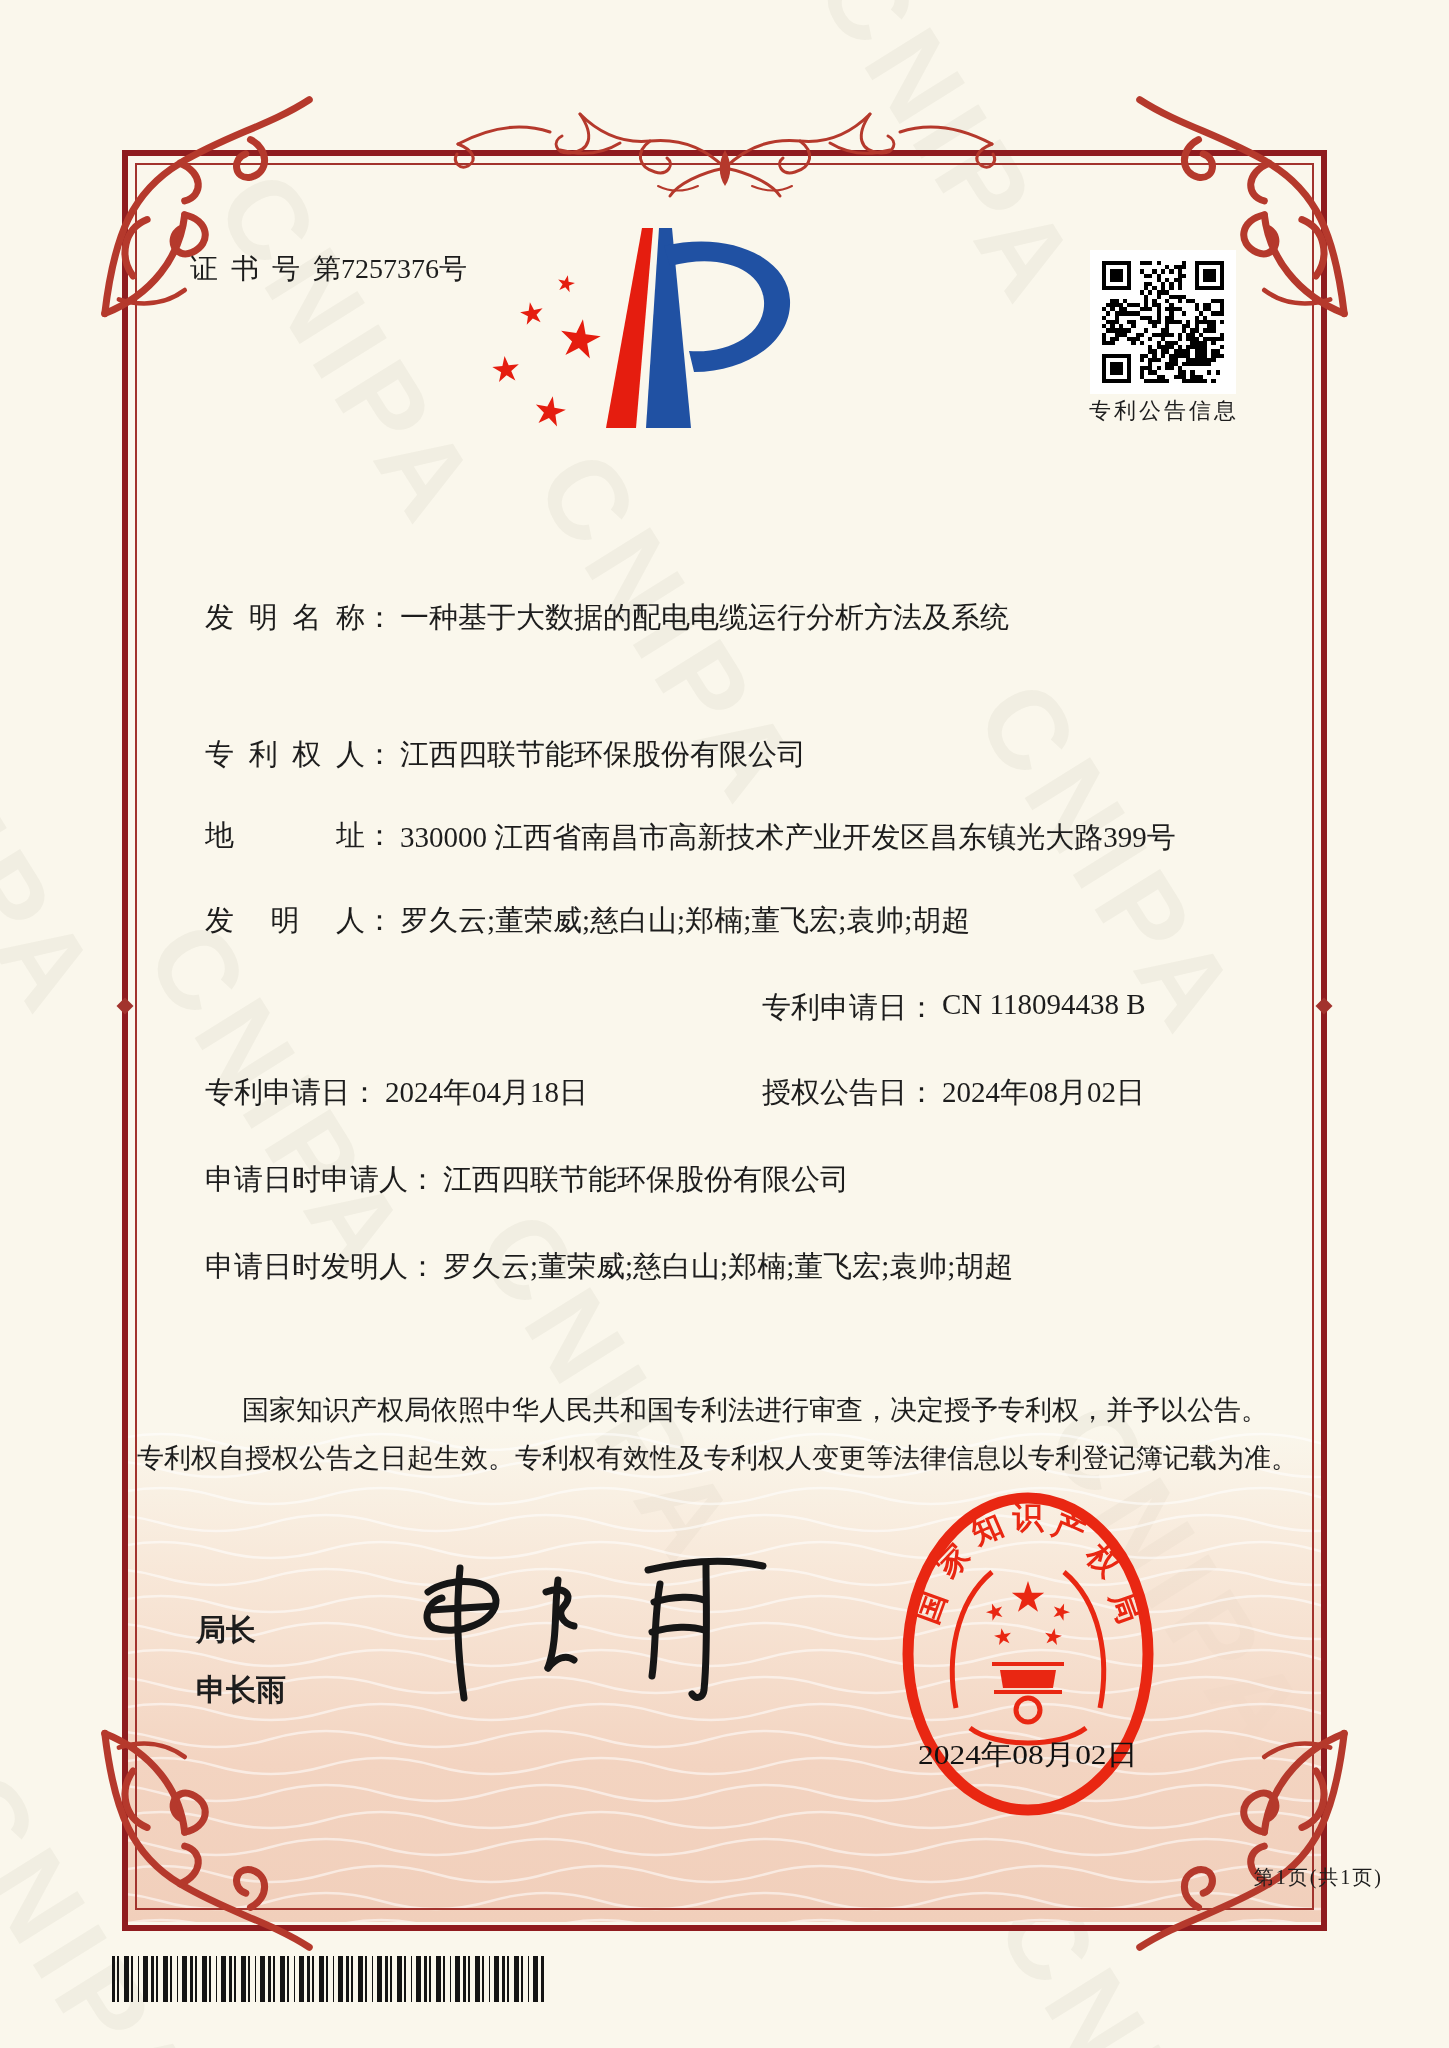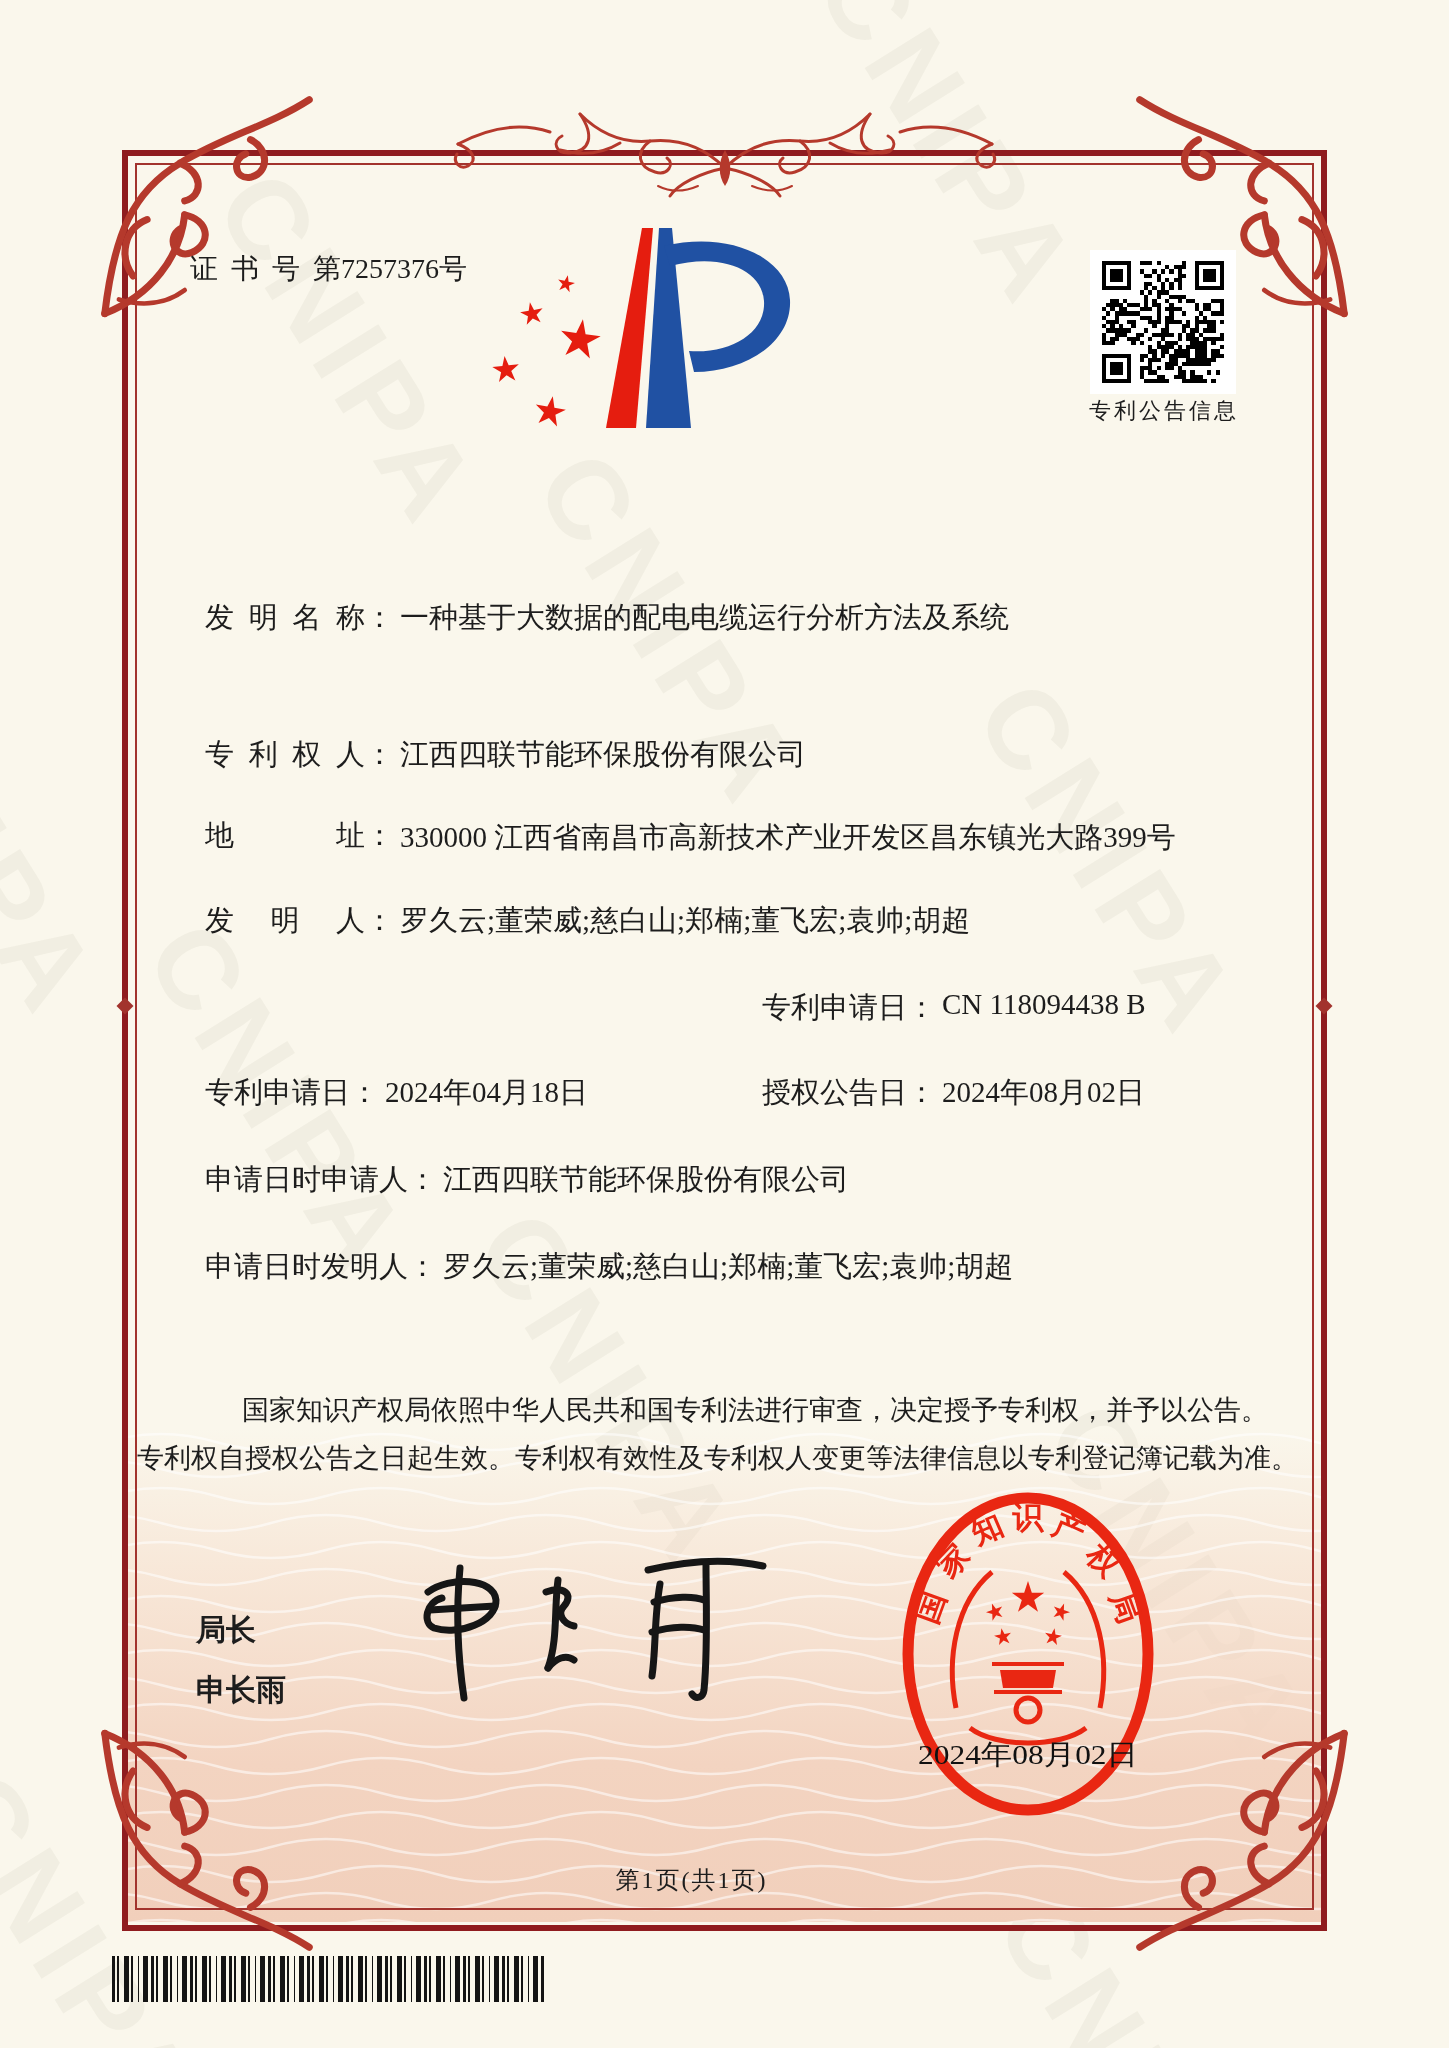--- a/index.html
+++ b/index.html
@@ -36,21 +36,21 @@
   .wrapval{white-space:normal;width:898px;line-height:42px;}
   .legal{position:absolute;left:137px;top:1386px;width:1180px;font-size:27px;line-height:48px;}
   .legal .l1{text-indent:56px;text-align:center;}
   .sig-title{position:absolute;left:196px;top:1610px;font-size:30px;font-weight:bold;
              font-family:"Liberation Sans","DejaVu Sans",sans-serif;}
   .sig-name{position:absolute;left:196px;top:1670px;font-size:30px;font-weight:bold;
             font-family:Liberation Mono, monospace;}
   .signature{position:absolute;left:398px;top:1540px;}
   .seal{position:absolute;left:896px;top:1486px;}
   .seal-char{font-size:31px;font-weight:bold;font-family:"Liberation Serif","DejaVu Serif",serif;}
-  .footer{position:absolute;left:0;top:1864px;width:1383px;text-align:center;font-size:24px;letter-spacing:2px;}
+  .footer{position:absolute;left:0;top:1864px;width:1383px;text-align:right;font-size:20px;letter-spacing:2px;}
   .barcode{position:absolute;left:112px;top:1956px;width:432px;height:46px;
     background:repeating-linear-gradient(90deg,#141414 0 3px,transparent 3px 5px,#141414 5px 7px,
       transparent 7px 12px,#141414 12px 17px,transparent 17px 19px,#141414 19px 21px,
       transparent 21px 26px,#141414 26px 27px,transparent 27px 31px,#141414 31px 36px,transparent 36px 39px);}
   
   .corner{position:absolute;width:235px;height:235px;}
   .corner svg{width:100%;height:100%;}
   .c-tr{transform:scaleX(-1);}
   .c-bl{transform:scaleY(-1);}
   .c-br{transform:scale(-1,-1);}

